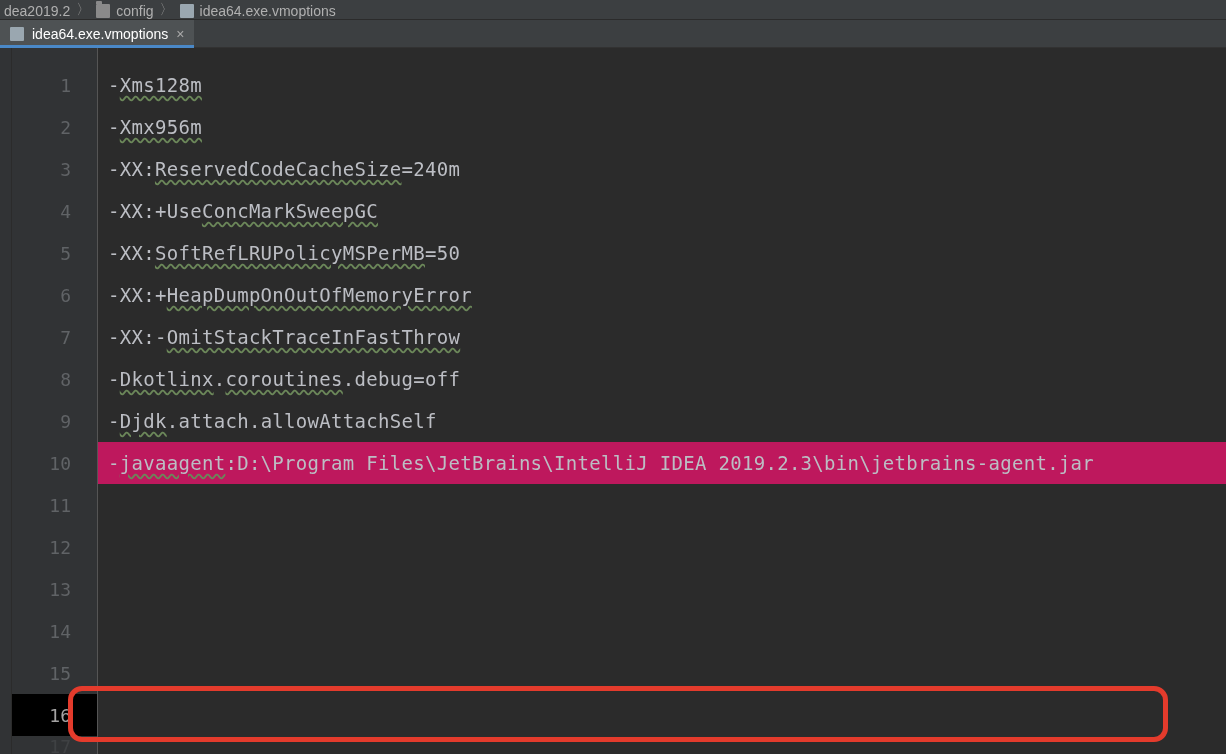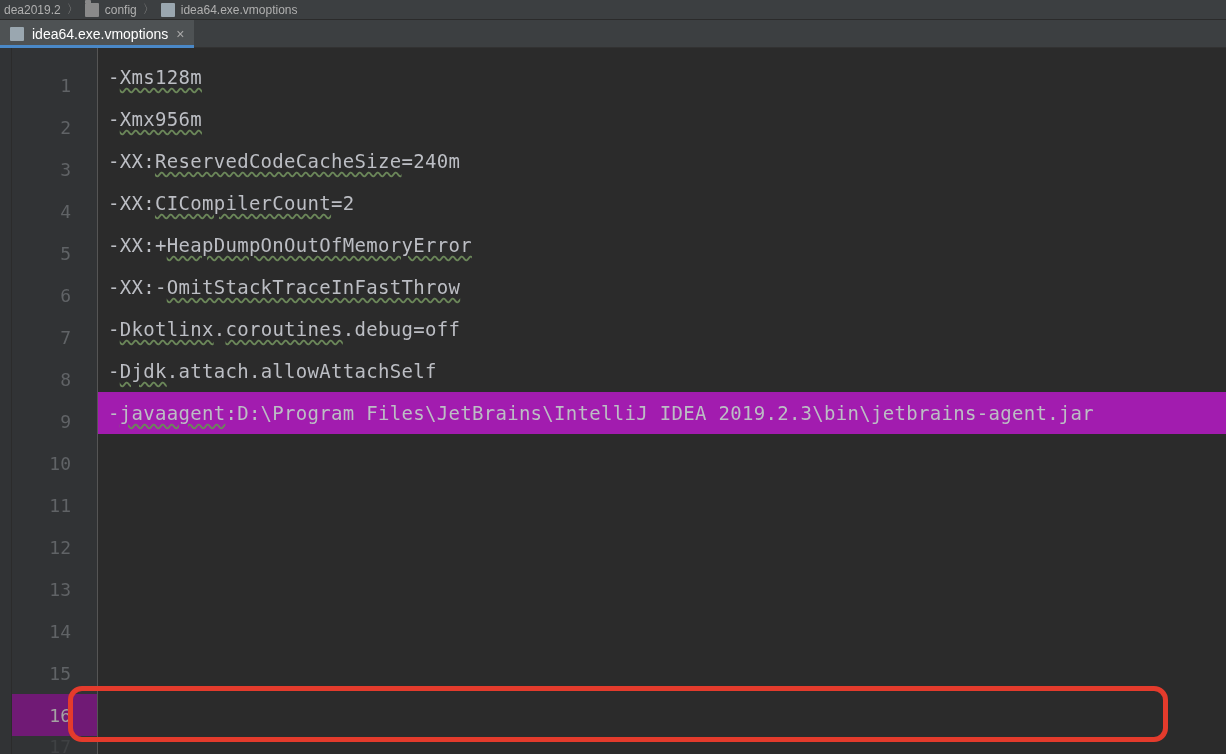--- a/index.html
+++ b/index.html
@@ -8,28 +8,28 @@
     background: #2b2b2b;
     font-family: "Consolas", "Menlo", monospace;
     font-size: 18px;
     color: #a9b7c6;
     overflow: hidden;
   }
   
   .breadcrumb {
     height: 20px;
     display: flex;
-    align-items: center;
+    align-items: flex-end;
     gap: 6px;
     padding: 0 4px;
     background: #3c3f41;
     color: #b0b0b0;
     border-bottom: 1px solid #2b2b2b;
     font-family: "Segoe UI", sans-serif;
-    font-size: 12px;
+    font-size: 14px;
   }
   .breadcrumb .crumb { display: inline-flex; align-items: center; gap: 6px; }
   .breadcrumb .sep { color: #888; }
   .breadcrumb .folder-icon, .breadcrumb .file-icon {
     width: 14px; height: 14px; display: inline-block;
   }
   .breadcrumb .folder-icon { background: #8a8a8a; border-radius: 1px; position: relative; }
   .breadcrumb .folder-icon::before {
     content: ""; position: absolute; top: -3px; left: 0; width: 6px; height: 3px;
     background: #8a8a8a; border-radius: 1px 1px 0 0;
@@ -83,21 +83,21 @@
     position: relative;
   }
   .gutter {
     width: 86px;
     background: #313335;
     border-right: 1px solid #555555;
     padding-top: 16px;
   }
   .code {
     flex: 1;
-    padding-top: 8px;
+    padding-top: 16px;
     position: relative;
   }
   .line-row {
     height: 42px;
     display: flex;
     align-items: center;
   }
   .lineno {
     height: 42px;
     display: flex;
@@ -112,24 +112,24 @@
     white-space: pre;
     color: #bcbec4;
     font-size: 19px;
     letter-spacing: 0.3px;
   }
   .spellwave {
     text-decoration: underline wavy #6b8759;
     text-underline-offset: 3px;
   }
   .highlight-row {
-    background: #a21caf;
+    background: #be185d;
   }
   .gutter .lineno.highlight-row {
-    background: #701a75;
+    background: #000000;
     color: #a4a3a3;
   }
   
   .annotation-box {
     position: absolute;
     border: 5px solid #e43b2c;
     border-radius: 14px;
     pointer-events: none;
   }
 </style>
@@ -186,21 +186,24 @@
   <div class="line-row">
         <div class="code-text"><span>-</span><span class="spellwave">Xms128m</span></div>
       </div>
       <div class="line-row">
         <div class="code-text"><span>-</span><span class="spellwave">Xmx956m</span></div>
       </div>
       <div class="line-row">
         <div class="code-text"><span>-XX:</span><span class="spellwave">ReservedCodeCacheSize</span><span>=240m</span></div>
       </div>
       <div class="line-row">
-        <div class="code-text"><span>-XX:</span><span class="spellwave">CICompilerCount</span><span>=2</span></div>
+        <div class="code-text"><span>-XX:+Use</span><span class="spellwave">ConcMarkSweepGC</span></div>
+      </div>
+      <div class="line-row">
+        <div class="code-text"><span>-XX:</span><span class="spellwave">SoftRefLRUPolicyMSPerMB</span><span>=50</span></div>
       </div>
       <div class="line-row">
         <div class="code-text"><span>-XX:+</span><span class="spellwave">HeapDumpOnOutOfMemoryError</span></div>
       </div>
       <div class="line-row">
         <div class="code-text"><span>-XX:-</span><span class="spellwave">OmitStackTraceInFastThrow</span></div>
       </div>
       <div class="line-row">
         <div class="code-text"><span>-</span><span class="spellwave">Dkotlinx</span><span>.</span><span class="spellwave">coroutines</span><span>.debug=off</span></div>
       </div>

